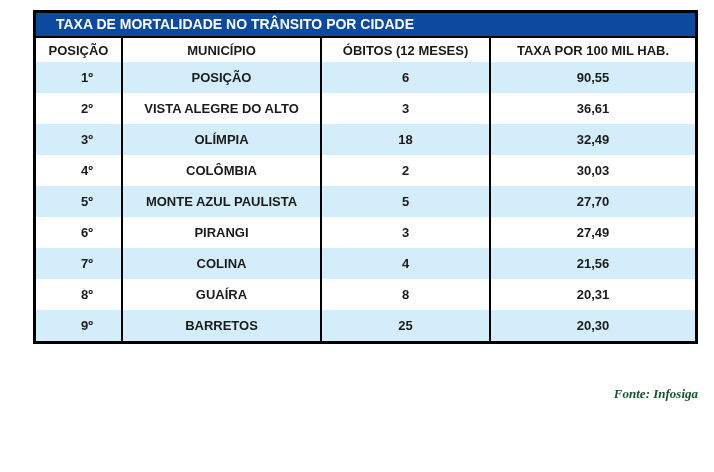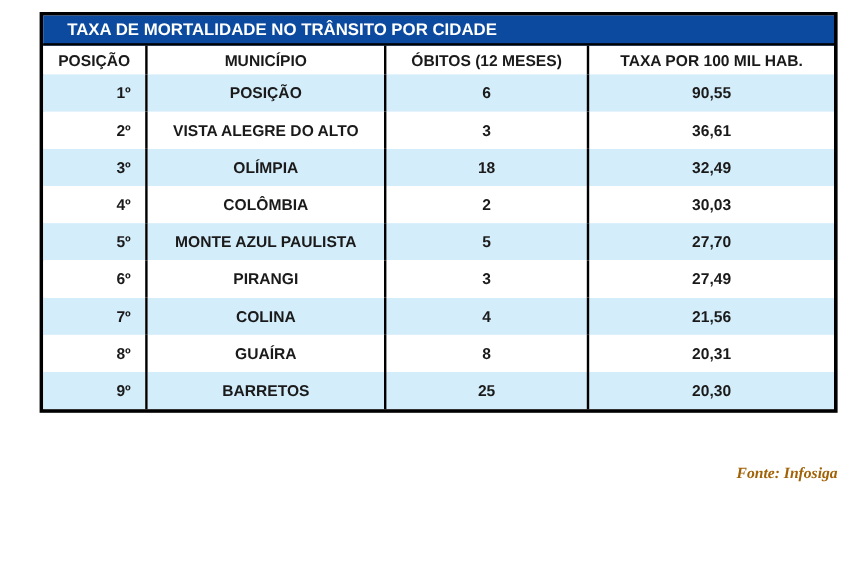--- a/index.html
+++ b/index.html
@@ -71,31 +71,31 @@
   }
   th + th, td + td{
     border-left:2px solid var(--border);
     text-align:center;
   }
   tbody tr:nth-child(odd){background:var(--row-alt-bg);}
   tbody tr:nth-child(even){background:#ffffff;}
   tbody tr.highlight td{color:var(--highlight-text);}
   td.pos{
     text-align:right;
-    padding-right:12px;
+    padding-right:28px;
   }
   .fonte{
     position:absolute;
     top:386px;
     right:16px;
     font-family:"Liberation Serif","DejaVu Serif",serif;
     font-style:italic;
     font-weight:bold;
     font-size:13px;
-    color:#a16207;
+    color:#14532d;
   }
 </style>
 </head>
 <body>
 
 <div class="canvas">
 
   <div class="table-frame">
 
     <div class="title-bar">TAXA DE MORTALIDADE NO TRÂNSITO POR CIDADE</div>

